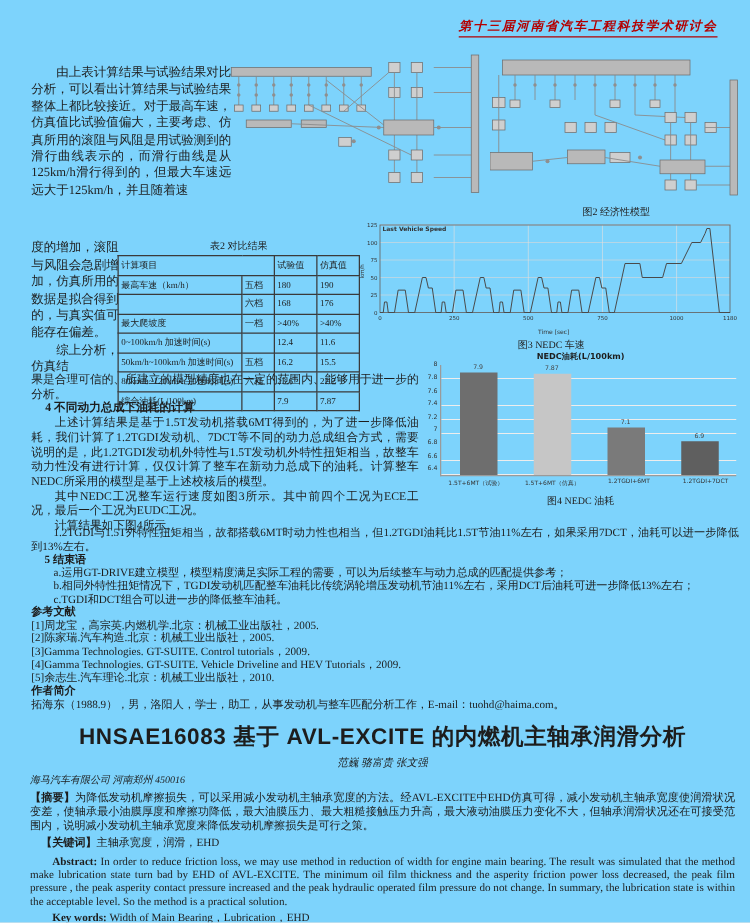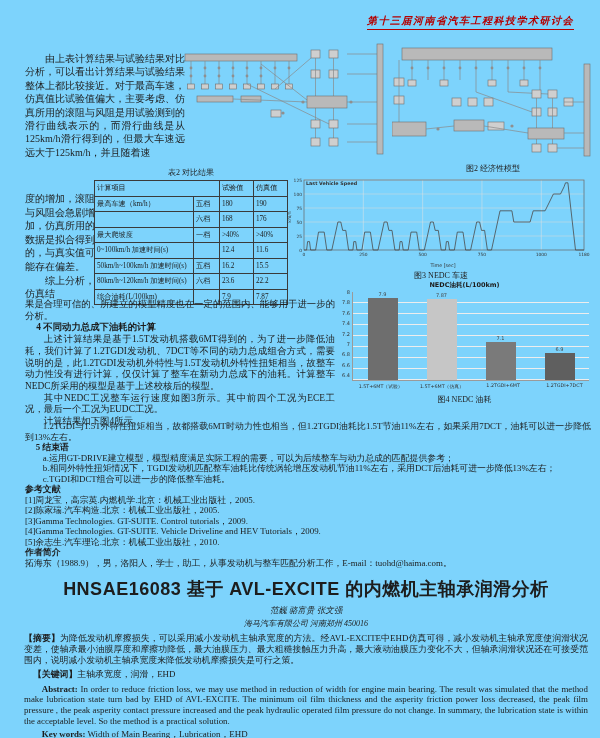--- a/index.html
+++ b/index.html
@@ -18,21 +18,21 @@
   .figbox{position:absolute;}
   .fig1{left:183px;top:40px;width:206px;}
   .fig2{left:392px;top:40px;width:202px;}
   .figcap{text-align:center;font-size:8px;margin-top:1px;color:#222;}
   .diagram line{stroke:#8a8a8a;stroke-width:0.7;}
   .diagram rect{fill:#b9b9b9;stroke:#6f6f6f;stroke-width:0.6;}
   .diagram rect.small{fill:#cfcfcf;}
   .diagram circle{fill:#8f8f8f;}
   
   .tbl2{position:absolute;left:94px;top:167px;width:194px;}
-  .tbl2-cap{text-align:center;font-size:8px;margin-bottom:2px;}
+  .tbl2-cap{text-align:center;font-size:8px;margin-bottom:2px;margin-top:24px;}
   .tbl2 table{width:100%;border-collapse:collapse;font-size:7.2px;table-layout:fixed;padding-left:16px;}
   .tbl2 th,.tbl2 td{border:0.8px solid #3a3a3a;padding:1px 2px;height:12.5px;font-weight:normal;
         text-align:left;overflow:hidden;white-space:nowrap;}
   .tbl2 col.c1{width:96px;}.tbl2 col.c2{width:25px;}.tbl2 col.c3{width:33px;}.tbl2 col.c4{width:33px;}
   
   .fig3{left:287px;top:175px;width:308px;}
   .fig3 svg{display:block;}
   
   .sec4{position:absolute;left:25px;top:299px;width:310px;font-size:9.4px;line-height:11.7px;text-align:justify;}
   .sec4 .cont{text-indent:0;}
@@ -57,21 +57,21 @@
   
   .bottom{position:absolute;left:25px;top:421px;width:566px;font-size:8.9px;line-height:10.5px;text-align:justify;}
   .bottom .ind{text-indent:2em;}
   .bottom .bold{font-weight:bold;}
   .ref-item{text-indent:0;}
   
   .paper2{position:absolute;left:24px;top:577px;width:564px;}
   .p2-title{text-align:center;font-weight:bold;font-size:18px;
         font-family:"Liberation Sans","DejaVu Sans",sans-serif;letter-spacing:0.5px;}
   .p2-authors{text-align:center;font-style:italic;font-size:8.5px;margin-top:4px;}
-  .p2-affil{text-align:center;font-style:italic;font-size:8px;margin-top:1px;}
+  .p2-affil{font-style:italic;font-size:8px;margin-top:1px;}
   .p2-abs{font-size:8.9px;line-height:11.2px;text-align:justify;margin-top:4px;}
   .p2-abs .lbl{font-weight:bold;}
   .p2-kw{font-size:8.9px;margin-top:1px;text-indent:1em;}
   .p2-abs-en{font-size:8.9px;line-height:10.8px;text-align:justify;margin-top:3px;text-indent:2em;}
   .p2-kw-en{font-size:8.9px;margin-top:1px;text-indent:2em;}
   .p2-next{font-weight:bold;font-size:9.5px;margin-top:3px;text-indent:1.2em;}
 </style>
 </head>
 <body>
 

